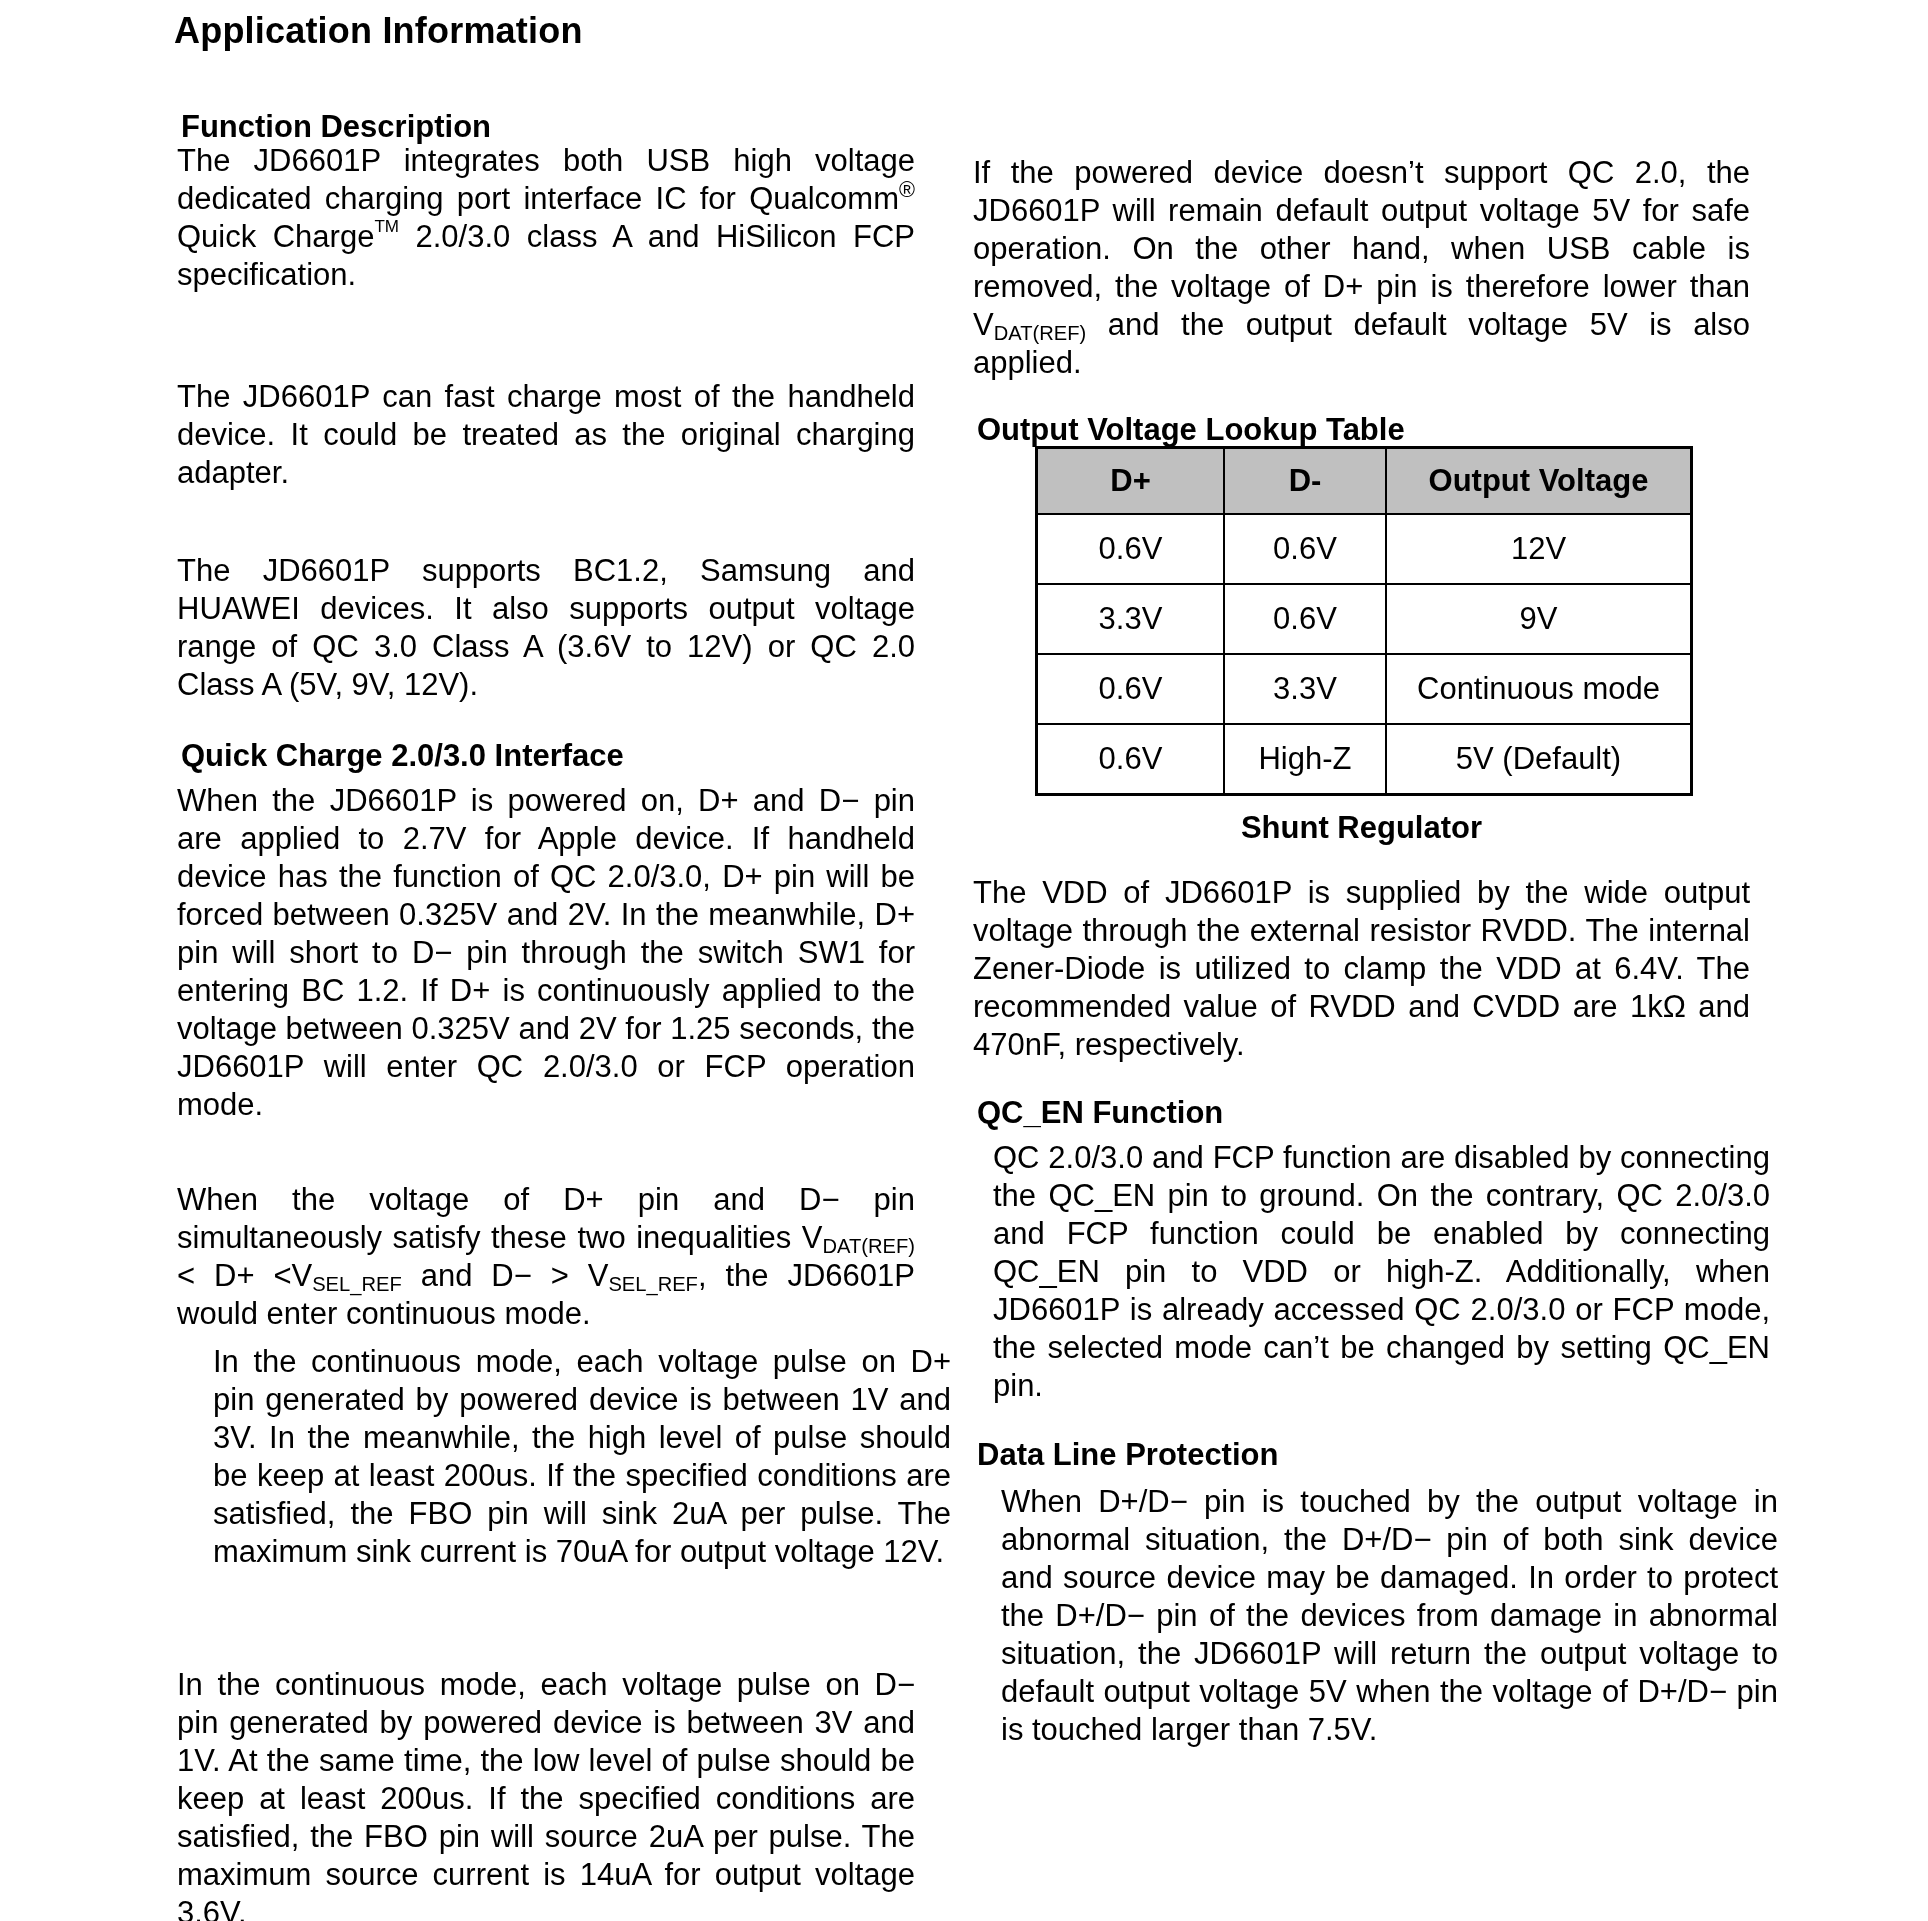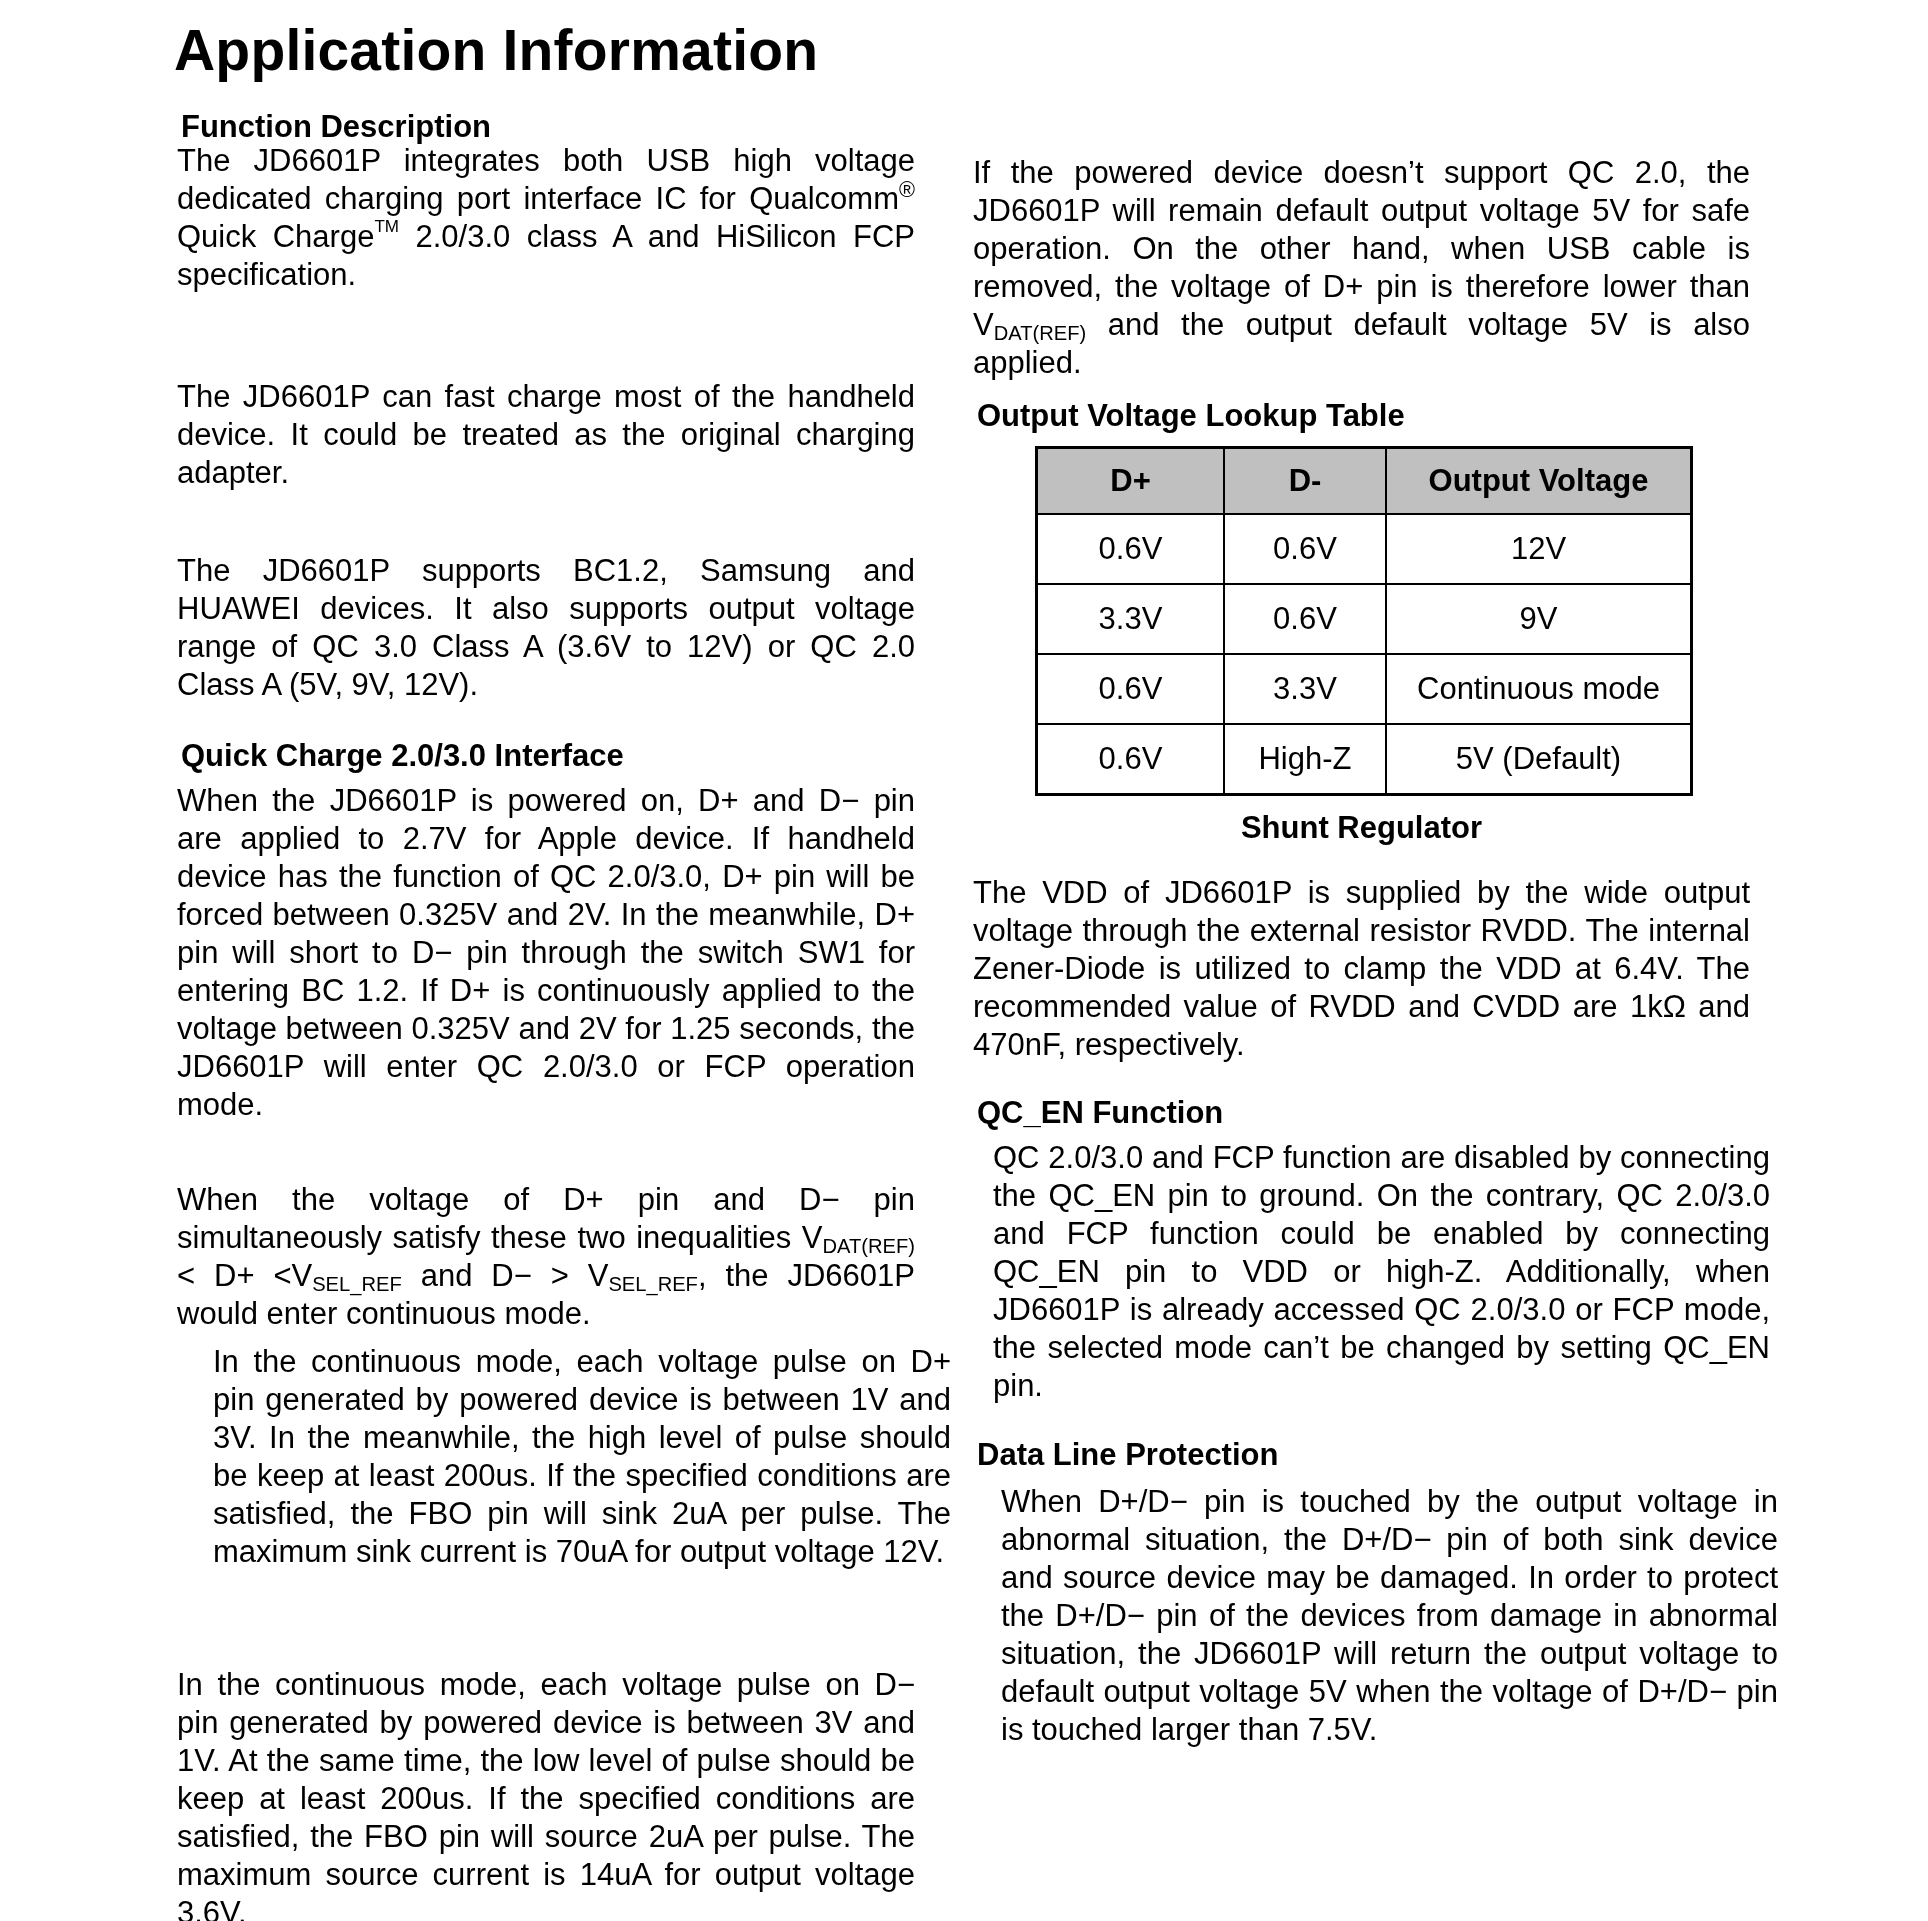--- a/index.html
+++ b/index.html
@@ -1,22 +1,22 @@
 <!DOCTYPE html>
 <html><head>
 <meta charset="utf-8">
 <style>
   html, body { margin: 0; padding: 0; background: #ffffff; }
   body {
     width: 1928px; height: 1921px; position: relative; overflow: hidden;
     font-family: "Liberation Sans", sans-serif; color: #000;
   }
   .page-title {
-    position: absolute; left: 174px; top: 17px;
-    font-size: 57px; font-weight: bold; letter-spacing: 0.2px;
+    position: absolute; left: 174px; top: 10px;
+    font-size: 36px; font-weight: bold; letter-spacing: 0.2px;
   }
   .col { position: absolute; top: 0; }
   .col-left { left: 177px; width: 738px; }
   .col-right { left: 973px; width: 777px; }
   .blk { position: absolute; left: 0; width: 100%; }
   h2.sec {
     margin: 4px; font-size: 31px; font-weight: bold; line-height: 39px;
   }
   p.txt {
     margin: 0; font-size: 31px; line-height: 38px; text-align: justify;
@@ -70,21 +70,21 @@
   <div class="blk" style="top:1666px;">
     <p class="txt">In the continuous mode, each voltage pulse on D− pin generated by powered device is between 3V and 1V. At the same time, the low level of pulse should be keep at least 200us. If the specified conditions are satisfied, the FBO pin will source 2uA per pulse. The maximum source current is 14uA for output voltage 3.6V.</p>
   </div>
 </div>
 
 <div class="col col-right">
   <div class="blk" style="top:154px;">
     <p class="txt"><span>If the powered device doesn’t support QC 2.0, the JD6601P will remain default output voltage 5V for safe operation. On the other hand, when USB cable is removed, the voltage of D+ pin is therefore lower than V</span><sub class="s">DAT(REF)</sub><span> and the output default voltage 5V is also applied.</span></p>
   </div>
 
-  <div class="blk" style="top:392px;">
+  <div class="blk" style="top:406px;">
     <h2 class="sec">Output Voltage Lookup Table</h2>
   </div>
   <table class="lut" style="top:446px;">
     <thead>
       <tr>
         <th class="c1">D+</th>
         <th class="c2">D-</th>
         <th class="c3">Output Voltage</th>
       </tr>
     </thead>

